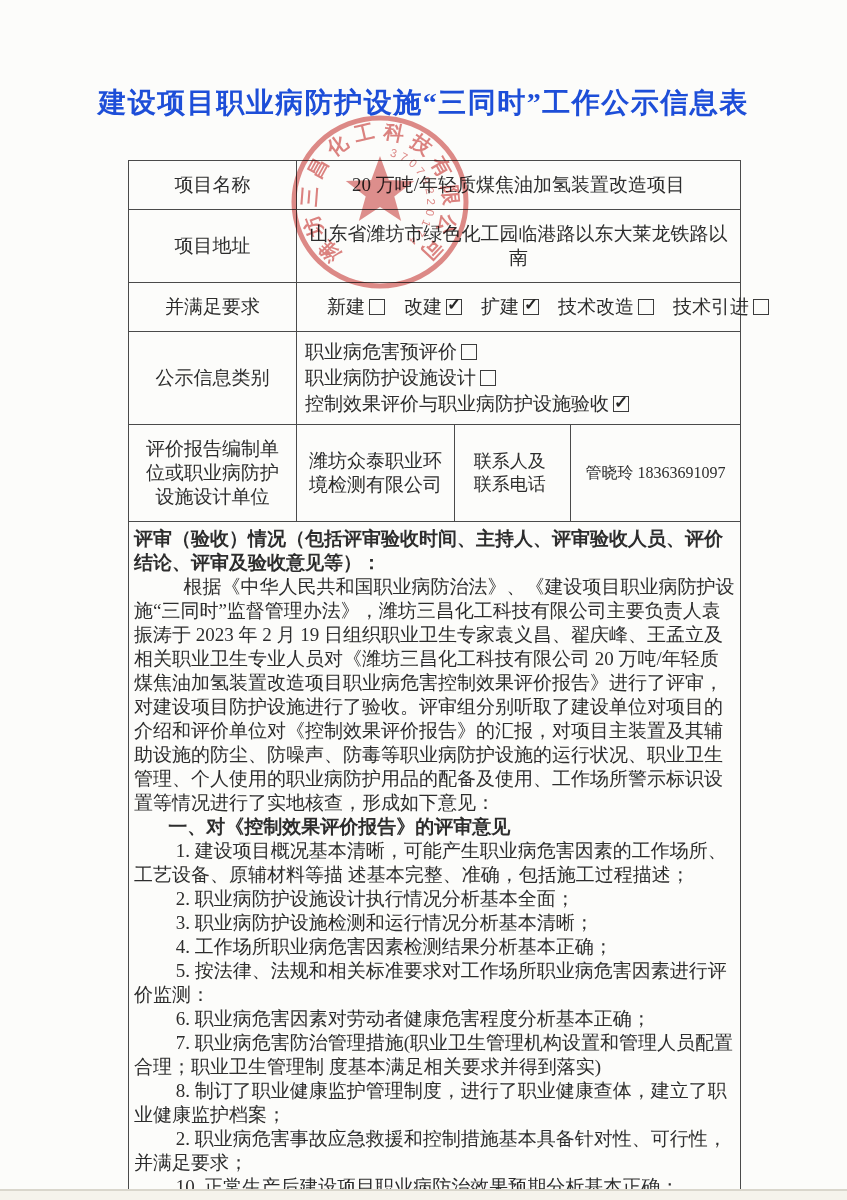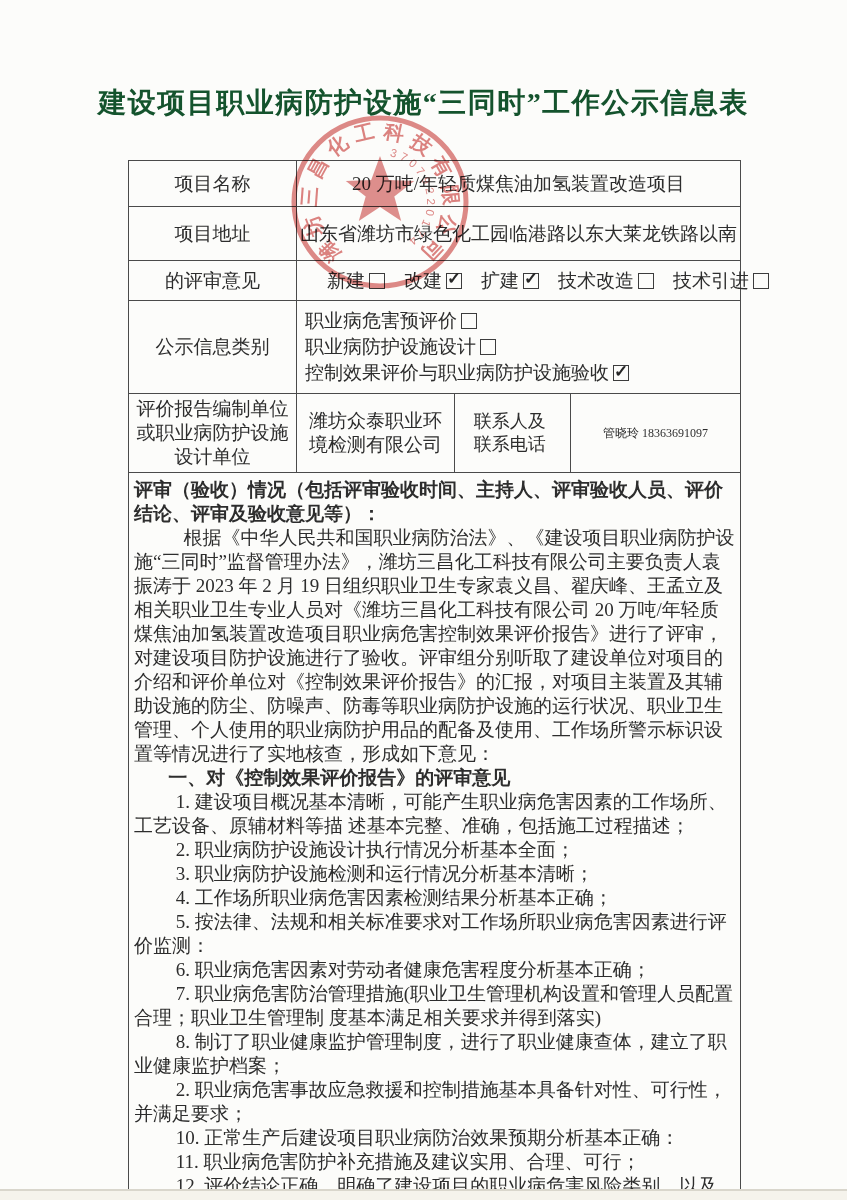--- a/index.html
+++ b/index.html
@@ -5,30 +5,30 @@
   html,body{margin:0;padding:0}
   body{
     width:847px;height:1200px;position:relative;overflow:hidden;
     background:#fcfcfa;
     font-family:"Liberation Serif","DejaVu Serif",serif;
     color:#2e2e2e;
   }
   .page-title{
     position:absolute;top:84px;left:0;width:847px;
     text-align:center;font-size:28px;font-weight:bold;letter-spacing:1.5px;
-    color:#14532d;
+    color:#1d4ed8;
   }
   table.doc{
     position:absolute;left:128px;top:160px;width:612px;
     border-collapse:collapse;table-layout:fixed;
   }
   table.doc td{
     border:1.5px solid #4a4a4a;
     font-size:19px;line-height:24px;
-    padding:3px;vertical-align:middle;
+    padding:12px;vertical-align:middle;
     color:#2d2d2d;
   }
   .c-label{text-align:center;padding:2px 4px;}
   .c-center{text-align:center;padding:2px 6px;margin-left:32px;}
   tr.r1{height:46px}
   tr.r2{height:54px}
   tr.r3{height:40px}
   tr.r4{height:43px}
   tr.r5{height:93px}
   tr.r6{height:61px}
@@ -86,21 +86,21 @@
     <td class="c-label">项目名称</td>
     <td class="c-center" colspan="3">20 万吨/年轻质煤焦油加氢装置改造项目</td>
   </tr>
 
   <tr class="r2">
     <td class="c-label">项目地址</td>
     <td class="c-center" colspan="3">山东省潍坊市绿色化工园临港路以东大莱龙铁路以南</td>
   </tr>
 
   <tr class="r3">
-    <td class="c-label">的评审意见</td>
+    <td class="c-label">并满足要求</td>
     <td class="nature-cell" colspan="3">
       <div class="nature-opts">
         <span class="opt"><span>新建</span><span class="cb"></span></span>
         <span class="opt"><span>改建</span><span class="cb checked"></span></span>
         <span class="opt"><span>扩建</span><span class="cb checked"></span></span>
         <span class="opt"><span>技术改造</span><span class="cb"></span></span>
         <span class="opt"><span>技术引进</span><span class="cb"></span></span>
       </div>
     </td>
   </tr>
@@ -112,21 +112,21 @@
       <div class="pub-line"><span>职业病危害预评价</span><span class="cb"></span></div>
       <div class="pub-line"><span>职业病防护设施设计</span><span class="cb"></span></div>
       <div class="pub-line"><span>控制效果评价与职业病防护设施验收</span><span class="cb checked"></span></div>
     </td>
   </tr>
 
   <tr class="r6">
     <td class="c-label small-label">评价报告编制单位或职业病防护设施设计单位</td>
     <td class="org-cell">潍坊众泰职业环境检测有限公司</td>
     <td class="contact-cell"><span class="contact-inner">联系人及联系电话</span></td>
-    <td class="c-center" style="font-size:12px">管晓玲 18363691097</td>
+    <td class="c-center" style="font-size:16px">管晓玲 18363691097</td>
   </tr>
 
   <tr>
     <td class="review-cell" colspan="4">
       <div class="rev-head">评审（验收）情况（包括评审验收时间、主持人、评审验收人员、评价结论、评审及验收意见等）：</div>
       <div class="rev-para">根据《中华人民共和国职业病防治法》、《建设项目职业病防护设施“三同时”监督管理办法》，潍坊三昌化工科技有限公司主要负责人袁振涛于 2023 年 2 月 19 日组织职业卫生专家袁义昌、翟庆峰、王孟立及相关职业卫生专业人员对《潍坊三昌化工科技有限公司 20 万吨/年轻质煤焦油加氢装置改造项目职业病危害控制效果评价报告》进行了评审，对建设项目防护设施进行了验收。评审组分别听取了建设单位对项目的介绍和评价单位对《控制效果评价报告》的汇报，对项目主装置及其辅助设施的防尘、防噪声、防毒等职业病防护设施的运行状况、职业卫生管理、个人使用的职业病防护用品的配备及使用、工作场所警示标识设置等情况进行了实地核查，形成如下意见：</div>
       <div class="rev-sub">一、对《控制效果评价报告》的评审意见</div>
       <div class="rev-item">1. 建设项目概况基本清晰，可能产生职业病危害因素的工作场所、工艺设备、原辅材料等描 述基本完整、准确，包括施工过程描述；</div>
       <div class="rev-item">2. 职业病防护设施设计执行情况分析基本全面；</div>
       <div class="rev-item">3. 职业病防护设施检测和运行情况分析基本清晰；</div>

